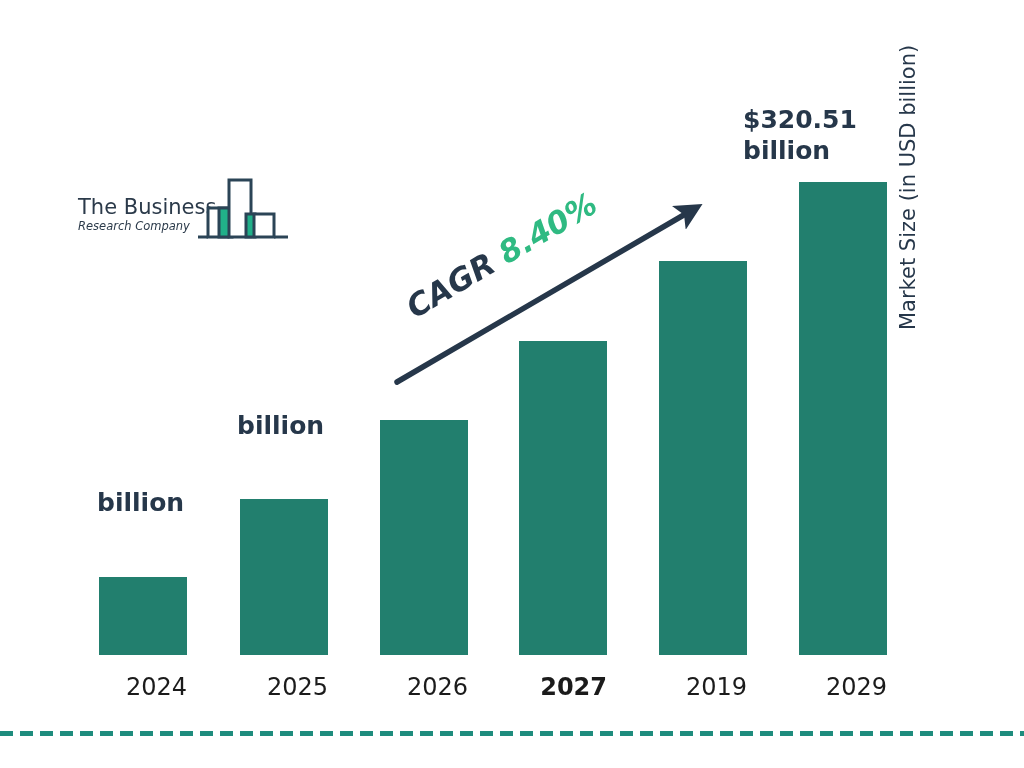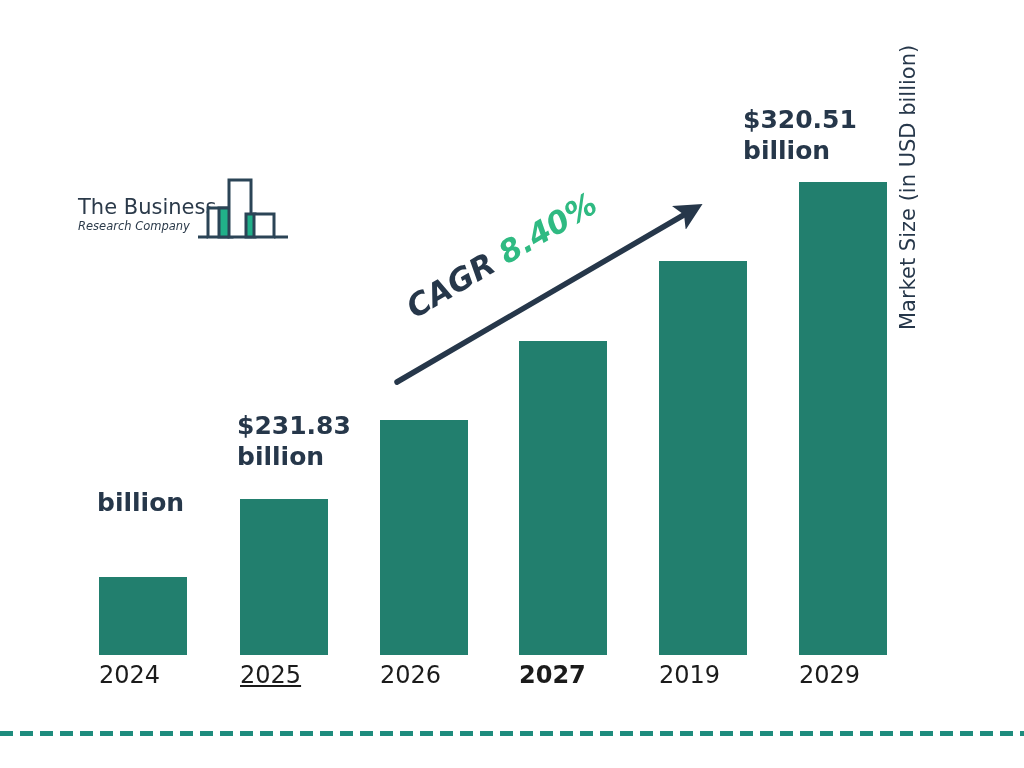--- a/index.html
+++ b/index.html
@@ -96,22 +96,23 @@
     font-family: "DejaVu Sans", sans-serif;
     white-space: nowrap;
   }
 
   .x-tick-label {
     position: absolute;
     font-size: 24px;
     line-height: 28px;
     color: #1b1b1b;
     font-family: "DejaVu Sans", sans-serif;
-    text-align: left;
-    white-space: nowrap;
+    text-align: right;
+    white-space: nowrap;
+    margin-top: 12px;
   }
 
   #y-axis-label {
     position: absolute;
     left: 896px;
     top: 330px;
     width: 330px;
     font-size: 21px;
     color: #26374a;
     font-family: "DejaVu Sans", sans-serif;
@@ -194,31 +195,30 @@
     <div class="bar" style="left:380px; top:420px; width:88px; height:235px;"></div>
     <div class="bar" style="left:519px; top:341px; width:88px; height:314px;"></div>
     <div class="bar" style="left:659px; top:261px; width:88px; height:394px;"></div>
     <div class="bar" style="left:799px; top:182px; width:88px; height:473px;"></div>
 
     <div class="bar-value-label" style="left:97px; top:487px; text-align:left; width:180px;">
       <div>billion</div>
     </div>
 
     <div class="bar-value-label" style="left:237px; top:410px; text-align:left; width:180px;">
-      <div>$231.83</div>
       <div>billion</div>
     </div>
 
     <div class="bar-value-label" style="left:743px; top:104px; width:200px;">
       <div>$320.51</div>
       <div>billion</div>
     </div>
 
     <div class="x-tick-label" style="left:99px; top:661px; width:88px;">2024</div>
-    <div class="x-tick-label" style="left:240px; top:661px; width:88px;text-decoration:underline;">2025</div>
+    <div class="x-tick-label" style="left:240px; top:661px; width:88px;">2025</div>
     <div class="x-tick-label" style="left:380px; top:661px; width:88px;">2026</div>
     <div class="x-tick-label" style="left:519px; top:661px; width:88px;font-weight:bold;">2027</div>
     <div class="x-tick-label" style="left:659px; top:661px; width:88px;">2019</div>
     <div class="x-tick-label" style="left:799px; top:661px; width:88px;">2029</div>
 
     <div id="y-axis-label">Market Size (in USD billion)</div>
 
     <svg id="cagr-arrow" viewBox="0 0 340 210">
       <defs>
         <marker id="arrowhead" markerWidth="5" markerHeight="5" refX="3.2" refY="2.5" orient="auto">

